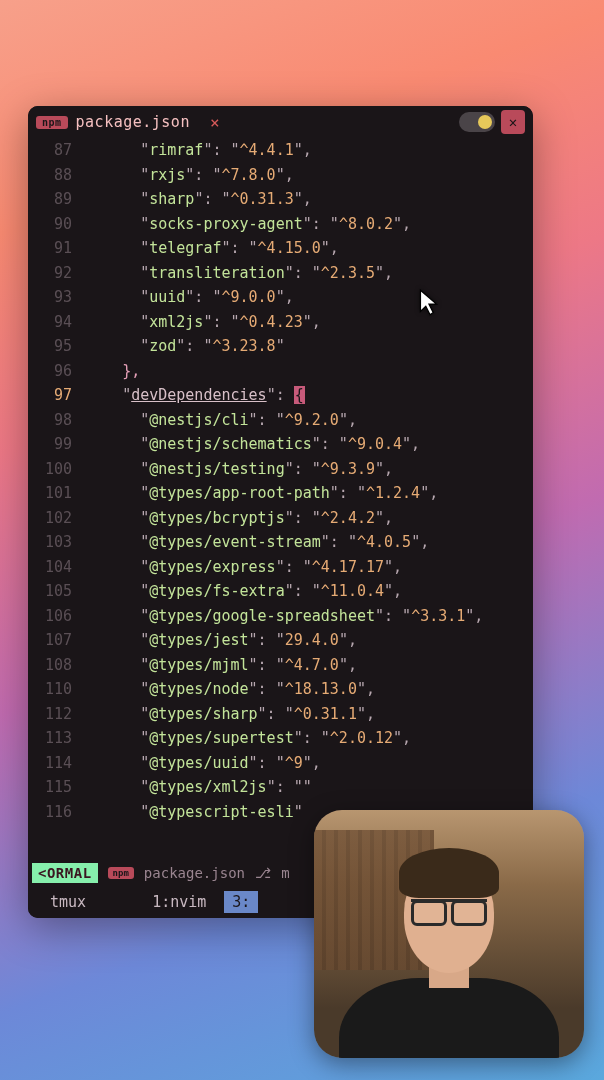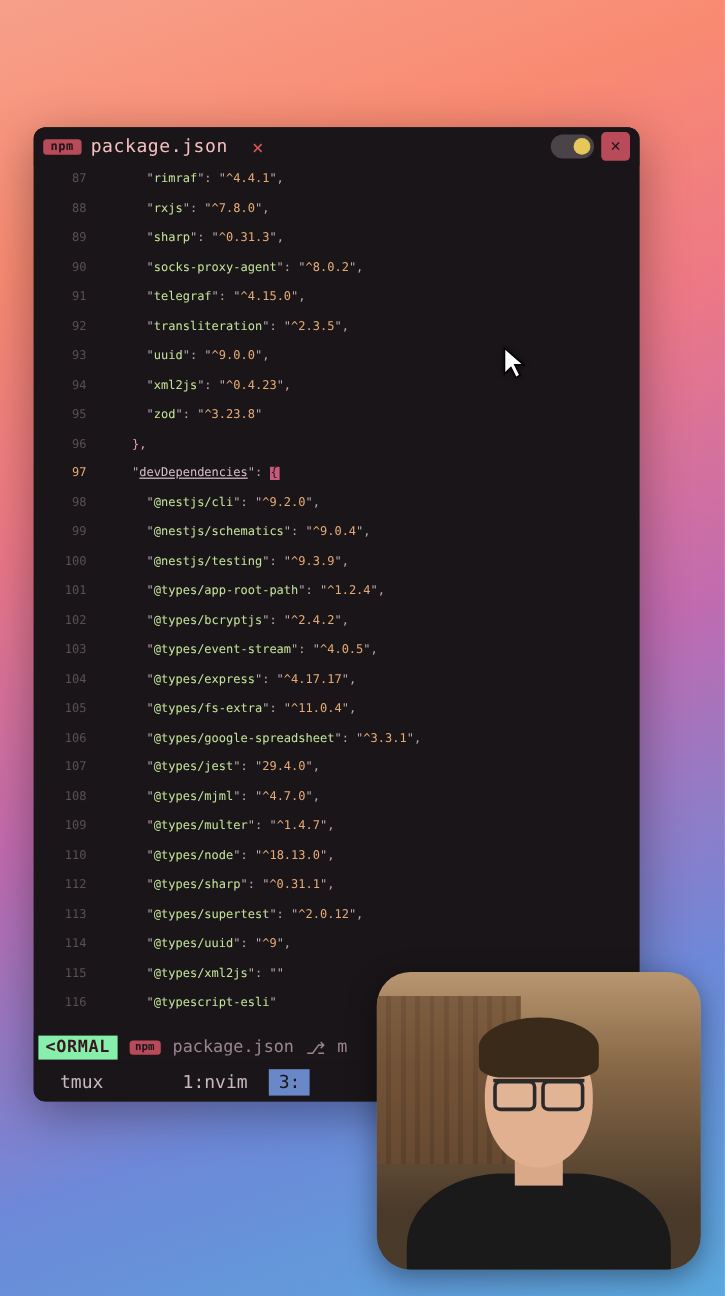--- a/index.html
+++ b/index.html
@@ -79,21 +79,21 @@
     align-items: center;
     justify-content: center;
     font-size: 14px;
     font-weight: bold;
     border-radius: 4px;
     cursor: pointer;
   }
   .editor {
     flex: 1;
     overflow: hidden;
-    font-size: 10px;
+    font-size: 15px;
     line-height: 24.5px;
     position: relative;
   }
   .line {
     display: flex;
     white-space: pre;
   }
   .gutter {
     width: 58px;
     text-align: right;
@@ -264,21 +264,20 @@
       <div class="line"><span class="gutter">99</span><span class="code"><span class="indent">      </span><span class="punct">"</span><span class="key">@nestjs/schematics</span><span class="punct">": "</span><span class="string">^9.0.4</span><span class="punct">",</span></span></div>
       <div class="line"><span class="gutter">100</span><span class="code"><span class="indent">      </span><span class="punct">"</span><span class="key">@nestjs/testing</span><span class="punct">": "</span><span class="string">^9.3.9</span><span class="punct">",</span></span></div>
       <div class="line"><span class="gutter">101</span><span class="code"><span class="indent">      </span><span class="punct">"</span><span class="key">@types/app-root-path</span><span class="punct">": "</span><span class="string">^1.2.4</span><span class="punct">",</span></span></div>
       <div class="line"><span class="gutter">102</span><span class="code"><span class="indent">      </span><span class="punct">"</span><span class="key">@types/bcryptjs</span><span class="punct">": "</span><span class="string">^2.4.2</span><span class="punct">",</span></span></div>
       <div class="line"><span class="gutter">103</span><span class="code"><span class="indent">      </span><span class="punct">"</span><span class="key">@types/event-stream</span><span class="punct">": "</span><span class="string">^4.0.5</span><span class="punct">",</span></span></div>
       <div class="line"><span class="gutter">104</span><span class="code"><span class="indent">      </span><span class="punct">"</span><span class="key">@types/express</span><span class="punct">": "</span><span class="string">^4.17.17</span><span class="punct">",</span></span></div>
       <div class="line"><span class="gutter">105</span><span class="code"><span class="indent">      </span><span class="punct">"</span><span class="key">@types/fs-extra</span><span class="punct">": "</span><span class="string">^11.0.4</span><span class="punct">",</span></span></div>
       <div class="line"><span class="gutter">106</span><span class="code"><span class="indent">      </span><span class="punct">"</span><span class="key">@types/google-spreadsheet</span><span class="punct">": "</span><span class="string">^3.3.1</span><span class="punct">",</span></span></div>
       <div class="line"><span class="gutter">107</span><span class="code"><span class="indent">      </span><span class="punct">"</span><span class="key">@types/jest</span><span class="punct">": "</span><span class="string">29.4.0</span><span class="punct">",</span></span></div>
       <div class="line"><span class="gutter">108</span><span class="code"><span class="indent">      </span><span class="punct">"</span><span class="key">@types/mjml</span><span class="punct">": "</span><span class="string">^4.7.0</span><span class="punct">",</span></span></div>
-      <div class="line"><span class="gutter">109</span><span class="code"><span class="indent">      </span><span class="punct">"</span><span class="key">@types/multer</span><span class="punct">": "</span><span class="string">^1.4.7</span><span class="punct">",</span></span></div>
       <div class="line"><span class="gutter">110</span><span class="code"><span class="indent">      </span><span class="punct">"</span><span class="key">@types/node</span><span class="punct">": "</span><span class="string">^18.13.0</span><span class="punct">",</span></span></div>
       <div class="line"><span class="gutter">112</span><span class="code"><span class="indent">      </span><span class="punct">"</span><span class="key">@types/sharp</span><span class="punct">": "</span><span class="string">^0.31.1</span><span class="punct">",</span></span></div>
       <div class="line"><span class="gutter">113</span><span class="code"><span class="indent">      </span><span class="punct">"</span><span class="key">@types/supertest</span><span class="punct">": "</span><span class="string">^2.0.12</span><span class="punct">",</span></span></div>
       <div class="line"><span class="gutter">114</span><span class="code"><span class="indent">      </span><span class="punct">"</span><span class="key">@types/uuid</span><span class="punct">": "</span><span class="string">^9</span><span class="punct">",</span></span></div>
       <div class="line"><span class="gutter">115</span><span class="code"><span class="indent">      </span><span class="punct">"</span><span class="key">@types/xml2js</span><span class="punct">": "</span><span class="string"></span><span class="punct">"</span></span></div>
       <div class="line"><span class="gutter">116</span><span class="code"><span class="indent">      </span><span class="punct">"</span><span class="key">@typescript-esli</span><span class="punct">"</span></span></div>
     </div>
 
   <div class="statusline">
     <span class="mode-badge">&lt;ORMAL</span>

